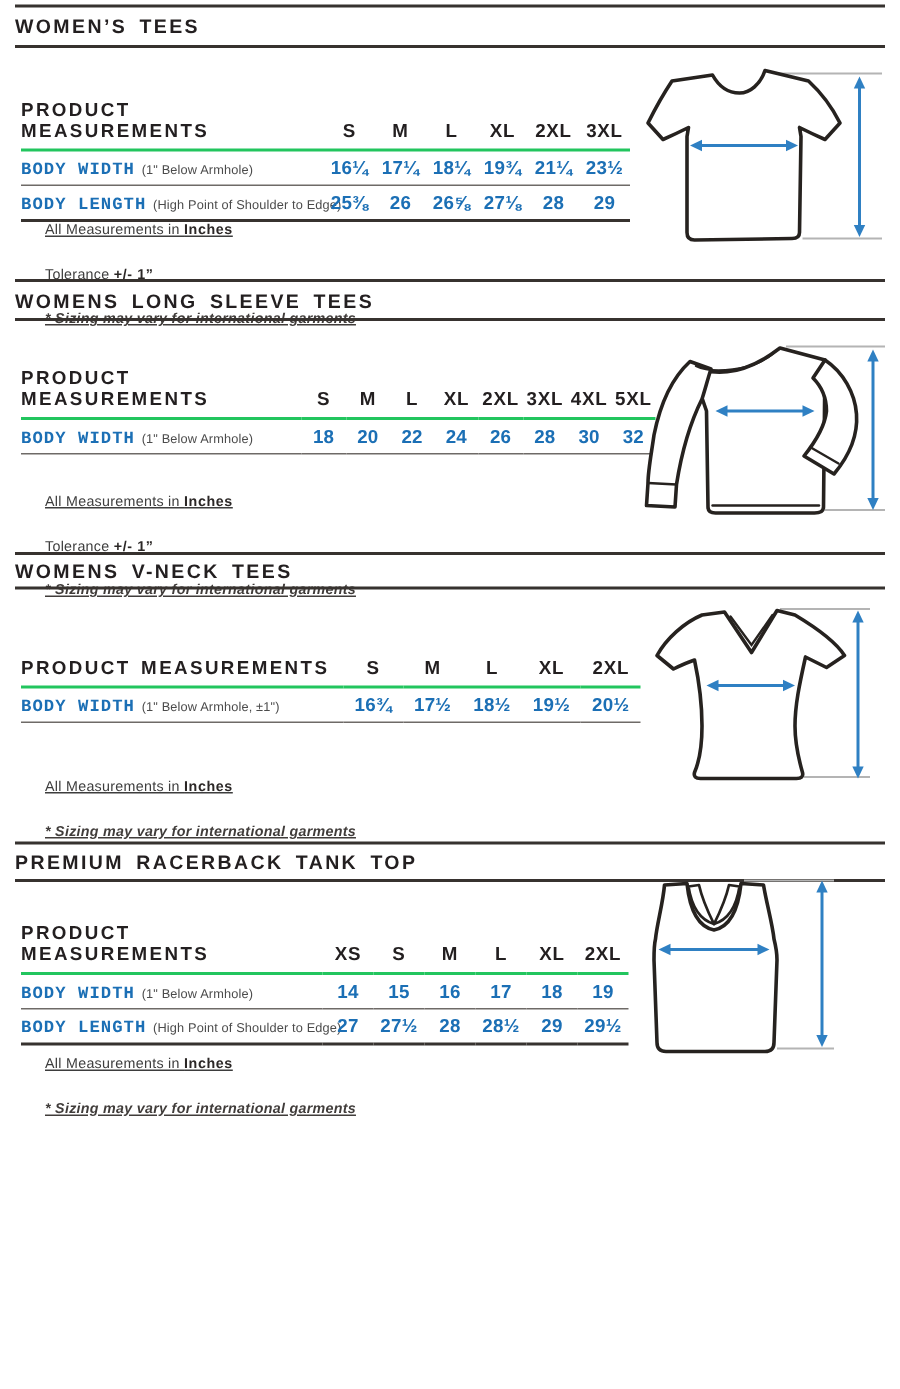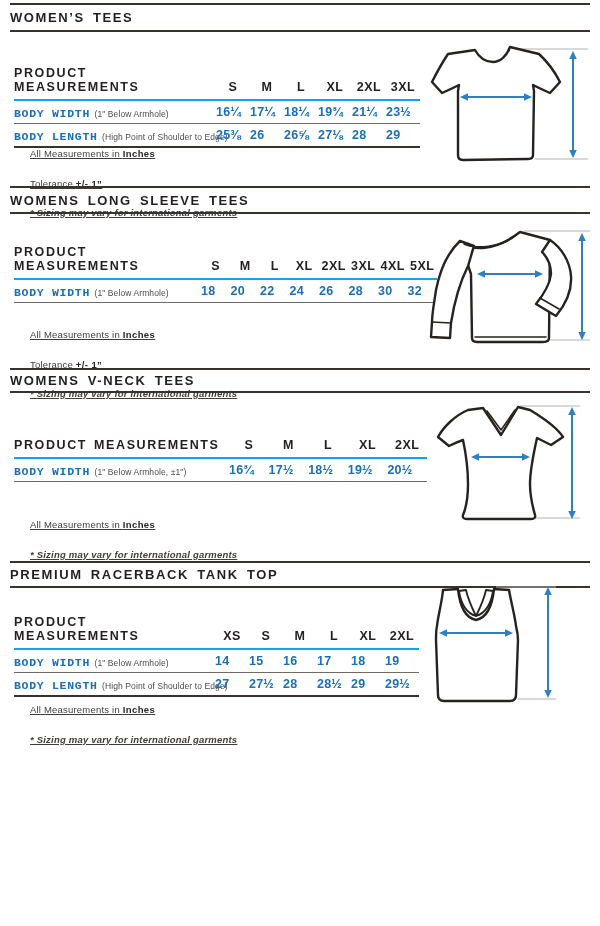--- a/index.html
+++ b/index.html
@@ -11,37 +11,37 @@
   .sec {position:absolute; left:0; width:600px;}
   .sec-header {
     position:absolute; left:10px; right:10px; text-align:left;
     border-top:2px solid #37322f; border-bottom:2px solid #37322f;
   }
   .sec-title {
     margin:0; font-size:13px; font-weight:bold; letter-spacing:1.6px;
     word-spacing:3px; color:#231f20;
   }
   .mtable {position:absolute; border-collapse:collapse; table-layout:fixed;}
-  .mtable thead tr {border-bottom:2px solid #0ea5e9;}
+  .mtable thead tr {border-bottom:2px solid #22c55e;}
   .mtable tbody tr.r1 {border-bottom:1px solid #6e6a67;}
   .mtable tbody tr.r2 {border-bottom:2px solid #37322f;margin-top:11px;}
   .mtable th, .mtable td {padding:0; margin:0;}
   th.hlbl {
     text-align:left; font-size:12.5px; font-weight:bold; color:#231f20;
     letter-spacing:1.6px; word-spacing:2px; vertical-align:bottom; padding-bottom:5px; height:20px;
   }
   th.sz {
     text-align:center; font-size:12.5px; font-weight:bold; color:#231f20;
     letter-spacing:0.5px; vertical-align:bottom; padding-bottom:5px; height:20px;
   }
   tbody th.rcell {text-align:left; height:22px; vertical-align:middle; white-space:nowrap;}
   .rlabel {color:#1b6fb5; font-weight:bold; font-size:11.5px; letter-spacing:0.7px;font-family:Liberation Mono, monospace;}
   .rnote  {color:#4b4b4b; font-weight:normal; font-size:8.5px; letter-spacing:0.1px;}
   td.val {
-    color:#1b6fb5; font-weight:bold; font-size:12.5px;
+    text-align:center; color:#1b6fb5; font-weight:bold; font-size:12.5px;
     height:22px; vertical-align:middle; letter-spacing:0.2px;
   }
   .fnblock {position:absolute; left:14px;}
   .fn {font-size:9.5px; color:#3d3d3d; line-height:13.5px; letter-spacing:0.2px; margin:16px;text-decoration:underline;}
   .fn b {color:#2b2726; letter-spacing:0.4px;}
   .fn.it {font-style:italic; font-weight:bold; color:#403c3a;}
   .illus {position:absolute;}
   .outline {fill:#ffffff; stroke:#26221f; stroke-width:2.4; stroke-linejoin:round; stroke-linecap:round;}
   .inline  {fill:none; stroke:#26221f; stroke-width:1.6; stroke-linecap:round;}
   .arrow   {stroke:#2f80c3; stroke-width:2;}

